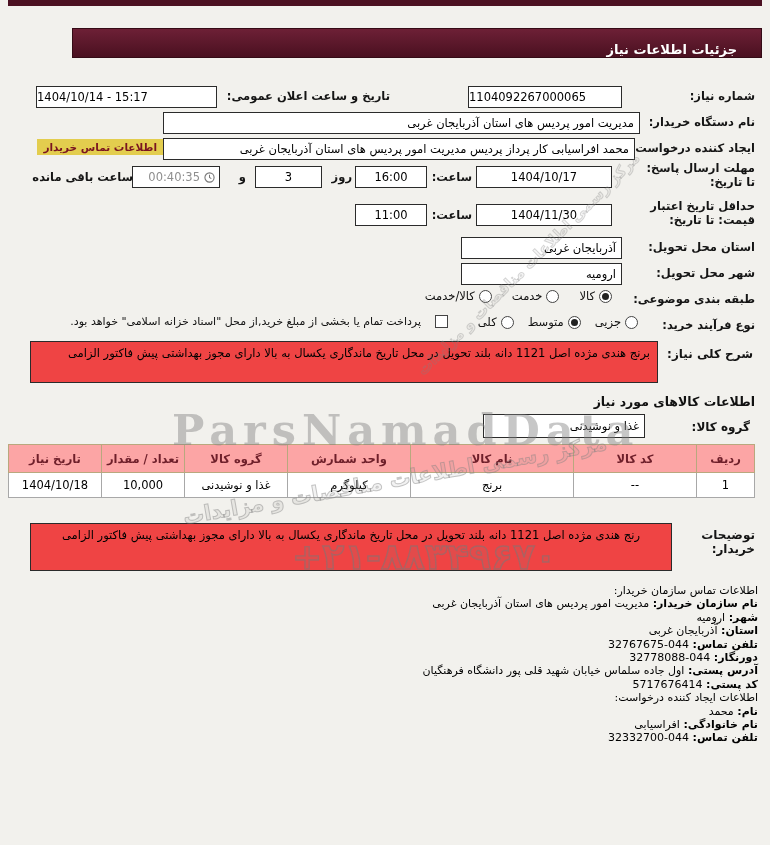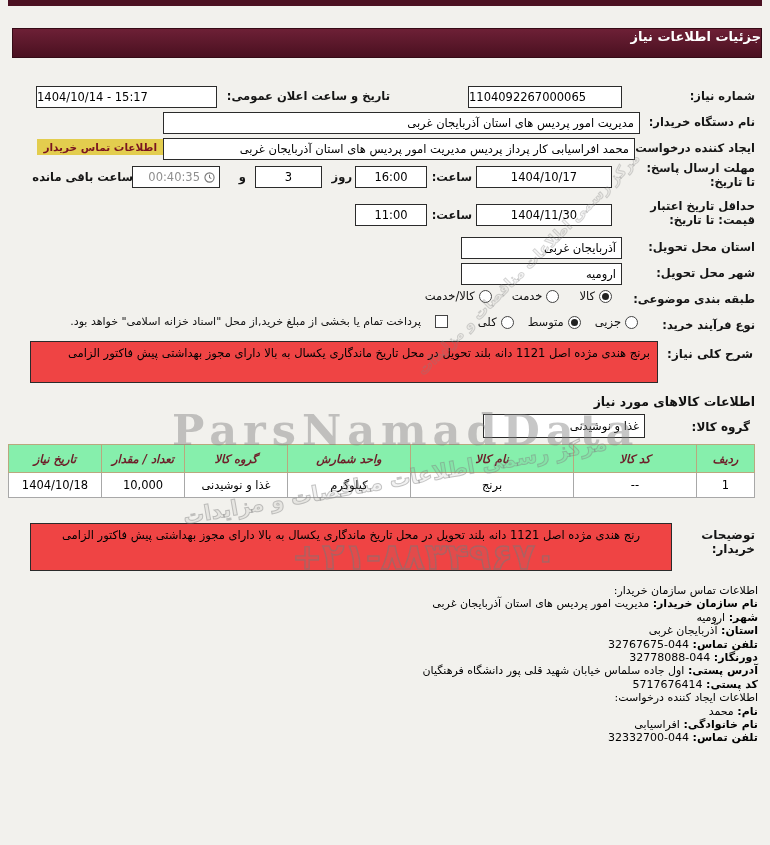--- a/index.html
+++ b/index.html
@@ -6,40 +6,40 @@
   body { font-family:"DejaVu Sans", sans-serif; background:#ffffff; }
   #screen { position:relative; width:770px; height:845px; background:#f2f1ed; overflow:hidden; direction:rtl; }
   .lbl { position:absolute; font-size:11.5px; font-weight:bold; color:#151515; white-space:nowrap; }
   .inp { position:absolute; background:#fff; border:1px solid #2b2b2b; height:20px; font-size:11.5px; color:#000;
          display:flex; align-items:center; justify-content:center; white-space:nowrap; overflow:hidden; }
   .inp.rtl-val { justify-content:flex-start; padding-right:5px; }
   .inp.ltr { direction:ltr; }
   .inp.lft { justify-content:flex-start; }
   .inp.remaining { justify-content:flex-start; gap:4px; padding:0 4px; color:#8e8e8e; }
   .top-strip { position:absolute; top:0; right:8px; width:754px; height:6px; background:#4c1122; }
-  .title-bar { position:absolute; top:28px; right:8px; width:750px; height:30px;
+  .title-bar { position:absolute; top:28px; right:8px; width:690px; height:30px;
                background:linear-gradient(#6d2036,#4a1020); border:1px solid #350b16;
-               display:flex; align-items:flex-start; padding:0 0; box-sizing:border-box; }
+               display:flex; align-items:flex-end; padding:0 24px; box-sizing:border-box; }
   .title-text { color:#fff; font-weight:bold; font-size:13px; }
   .contact-link { position:absolute; background:#e3cd4e; color:#7a1420; font-weight:bold; font-size:10.5px;
                   padding:2px 6px; white-space:nowrap; cursor:pointer; }
   .optrow { position:absolute; display:flex; align-items:center; gap:20px; direction:rtl; }
   .opt { display:flex; align-items:center; gap:4px; cursor:pointer; }
   .optlbl { font-size:11.5px; color:#111; white-space:nowrap; }
   .radio { width:11px; height:11px; border:1px solid #444; border-radius:50%; background:#fff; position:relative; flex:none; }
   .radio.checked::after { content:""; position:absolute; top:2px; left:2px; right:2px; bottom:2px; border-radius:50%; background:#222; }
   .checkbox { width:11px; height:11px; border:1px solid #444; background:#fff; flex:none; }
   .treasury-note { font-size:11px; color:#111; white-space:nowrap; }
   .bigbox { position:absolute; background:#ef4444; border:1px solid #2b2b2b; font-size:11.5px; color:#000;
             box-sizing:border-box; padding:3px 7px; line-height:1.55; text-align:right; }
   .bigbox.centered { text-align:center; }
   .section-title { position:absolute; font-size:12.5px; font-weight:bold; color:#111; white-space:nowrap; }
   .goods-table { position:absolute; top:444px; right:15px; width:725px; border-collapse:collapse; table-layout:fixed;
                  font-size:11.5px; direction:rtl; }
-  .goods-table th { background:#86efac; color:#6e1f2a; font-weight:bold; border:1px solid #b9a87e; height:25px; text-align:center;font-style:italic; }
+  .goods-table th { background:#fca5a5; color:#6e1f2a; font-weight:bold; border:1px solid #b9a87e; height:25px; text-align:center; }
   .goods-table td { background:#fff; color:#000; border:1px solid #a8a8a8; height:22px; text-align:center; }
   .contact { position:absolute; text-align:right; }
   .cl { font-size:11px; line-height:13.4px; color:#000; white-space:nowrap; }
   .cl .cll { font-weight:bold; }
   .cl .clv { font-weight:normal; }
   .cl.hd { font-weight:normal; }
   .wm { position:absolute; pointer-events:none; z-index:20; white-space:nowrap; }
   .wm-brand { font-family:"DejaVu Serif", serif; font-weight:bold; font-size:43px; letter-spacing:6px;
               color:rgba(130,130,130,0.45); direction:ltr;text-align:center; }
   .wm-phone { font-weight:bold; font-size:36px; letter-spacing:3px; direction:ltr;

